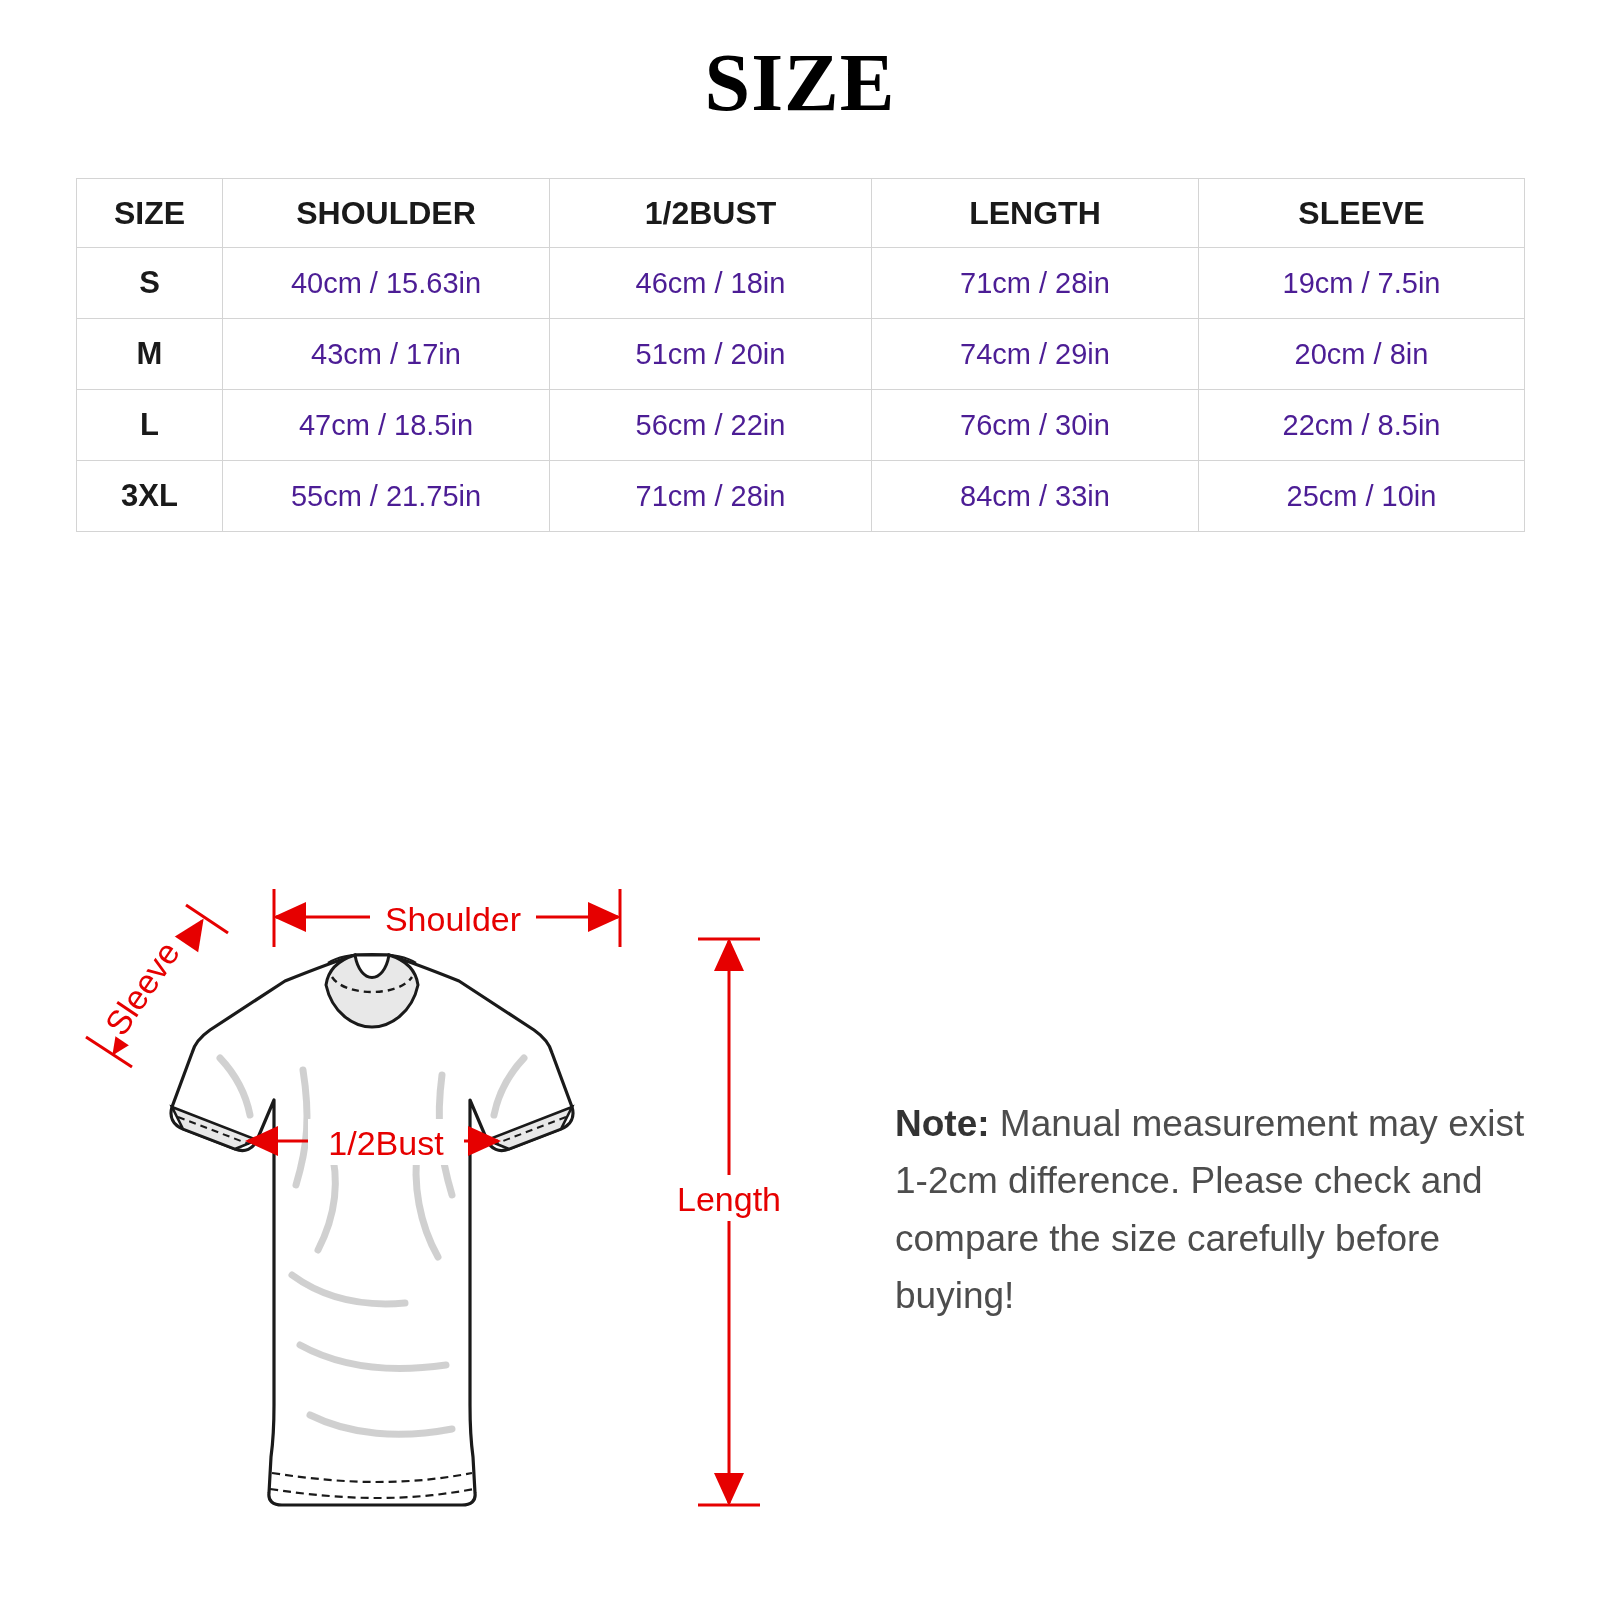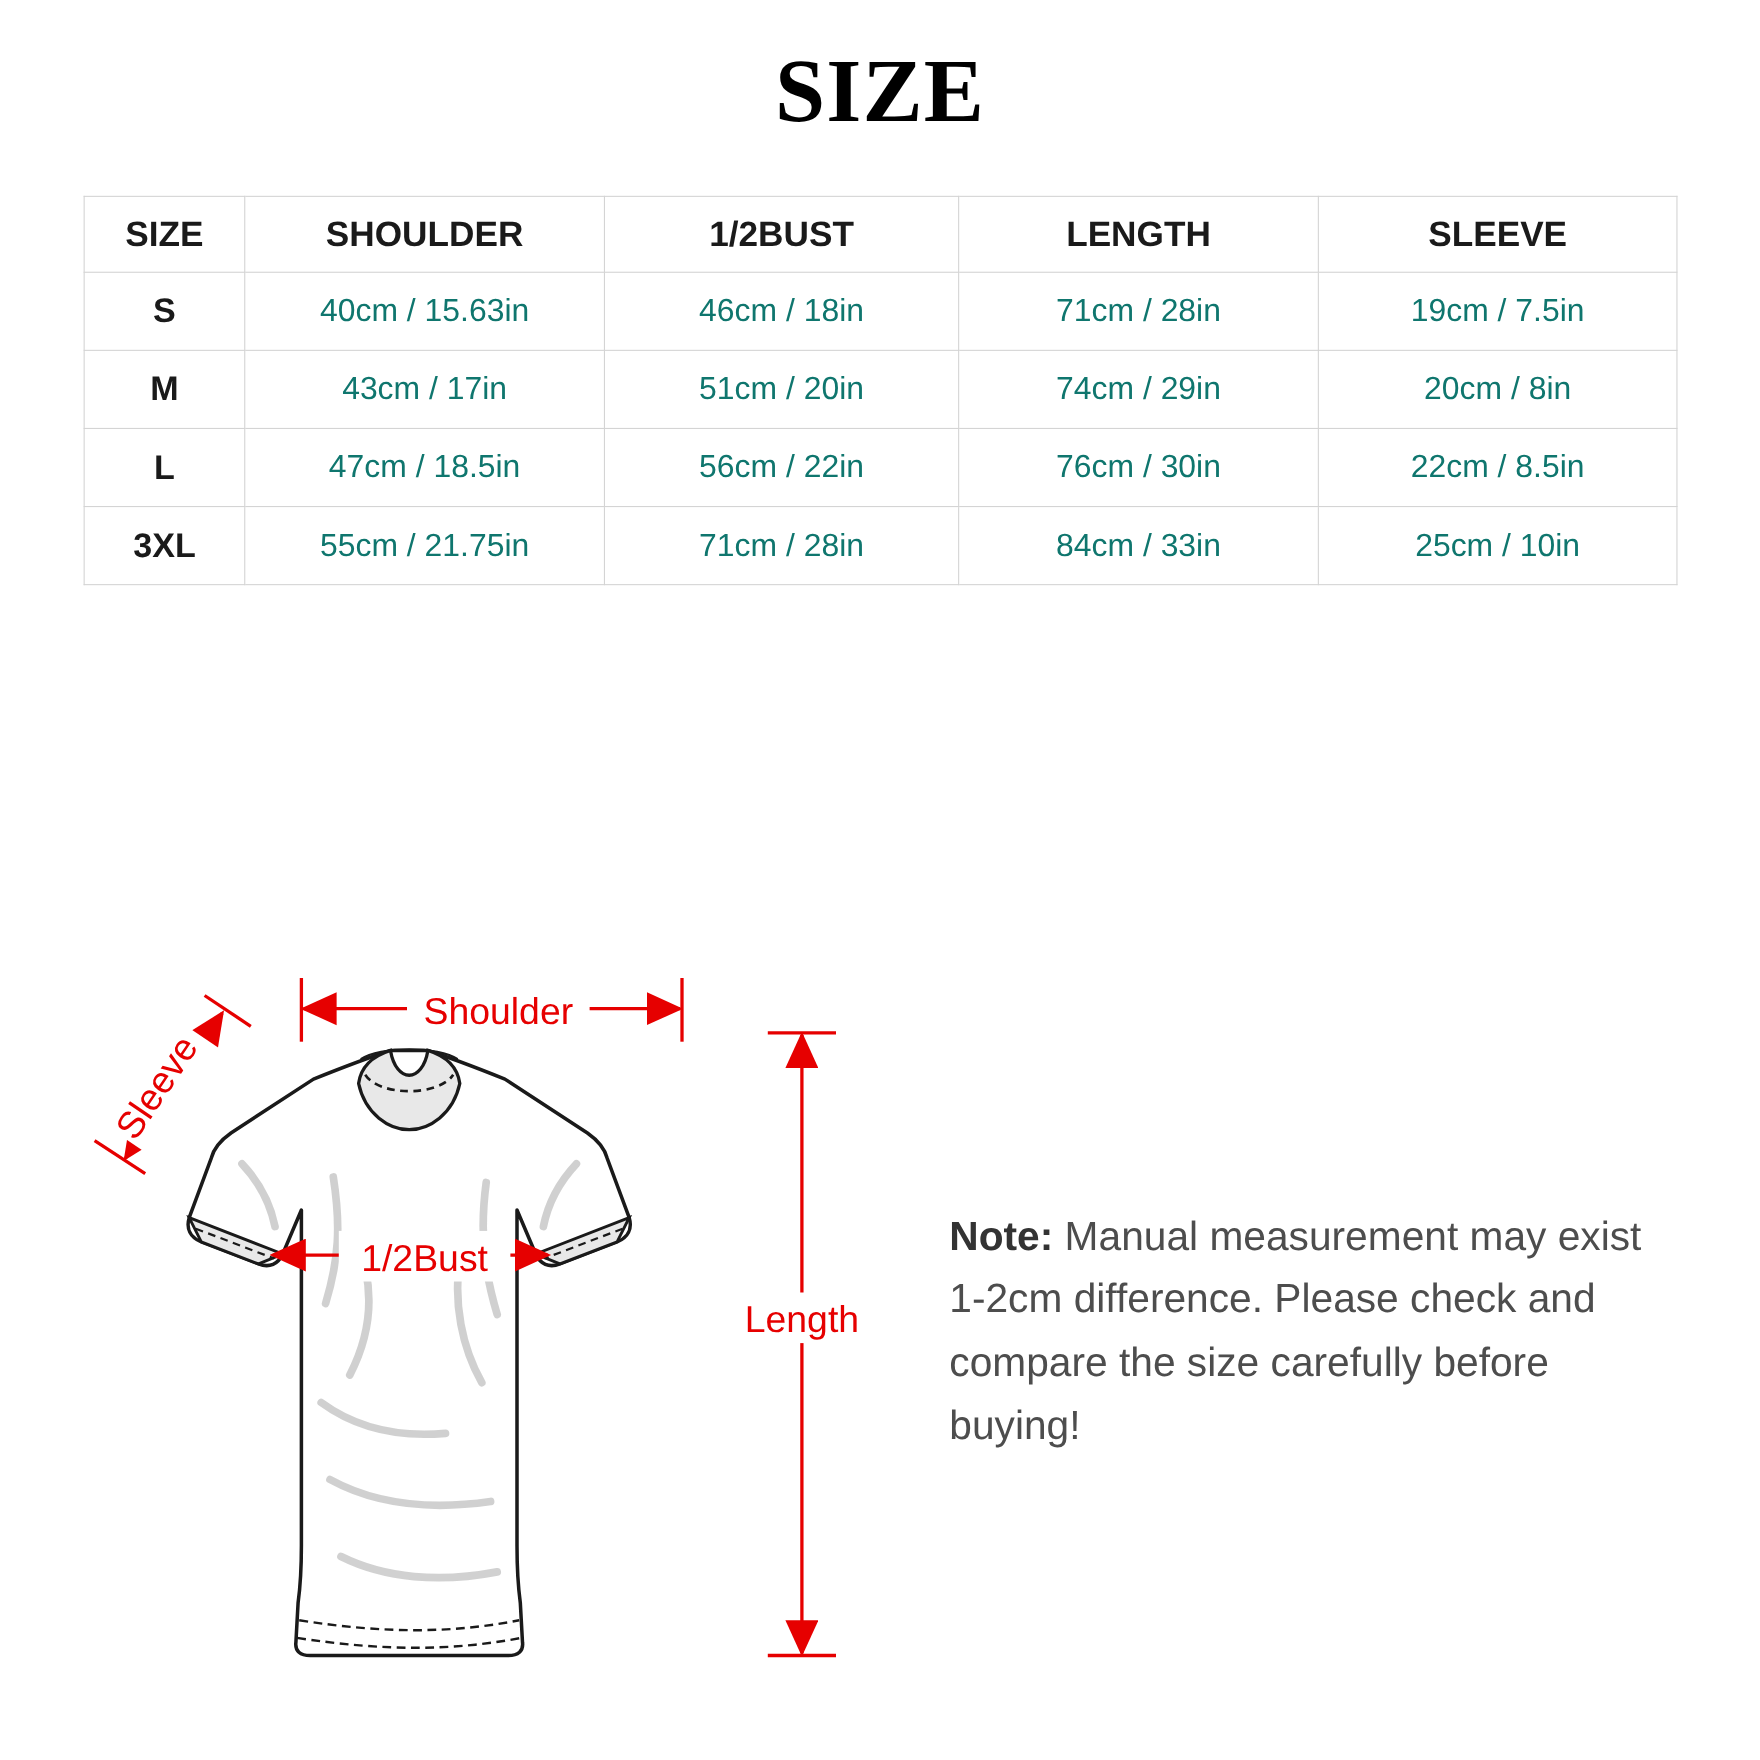--- a/index.html
+++ b/index.html
@@ -53,21 +53,21 @@
     height: 68px;
   }
   .size-table td.size-cell {
     font-size: 31px;
     font-weight: 700;
     color: #1a1a1a;
   }
   .size-table td.val {
     font-size: 29px;
     font-weight: 400;
-    color: #0f766e;
+    color: #4c1d95;
   }
   .col-size  { width: 146px; }
   .col-sh    { width: 327px; }
   .col-bust  { width: 322px; }
   .col-len   { width: 327px; }
   .col-slv   { width: 326px; }
 
   
   .diagram {
     position: absolute;
@@ -75,21 +75,21 @@
     left: 60px;
     width: 800px;
     height: 720px;
   }
   .diagram svg { display: block; }
 
   
   .note {
     position: absolute;
     top: 1095px;
-    left: 863px;
+    left: 895px;
     width: 640px;
     font-size: 37px;
     line-height: 1.55;
     color: #4d4d4d;
   }
   .note b {
     color: #333333;
     font-weight: 700;
   }
 </style>

